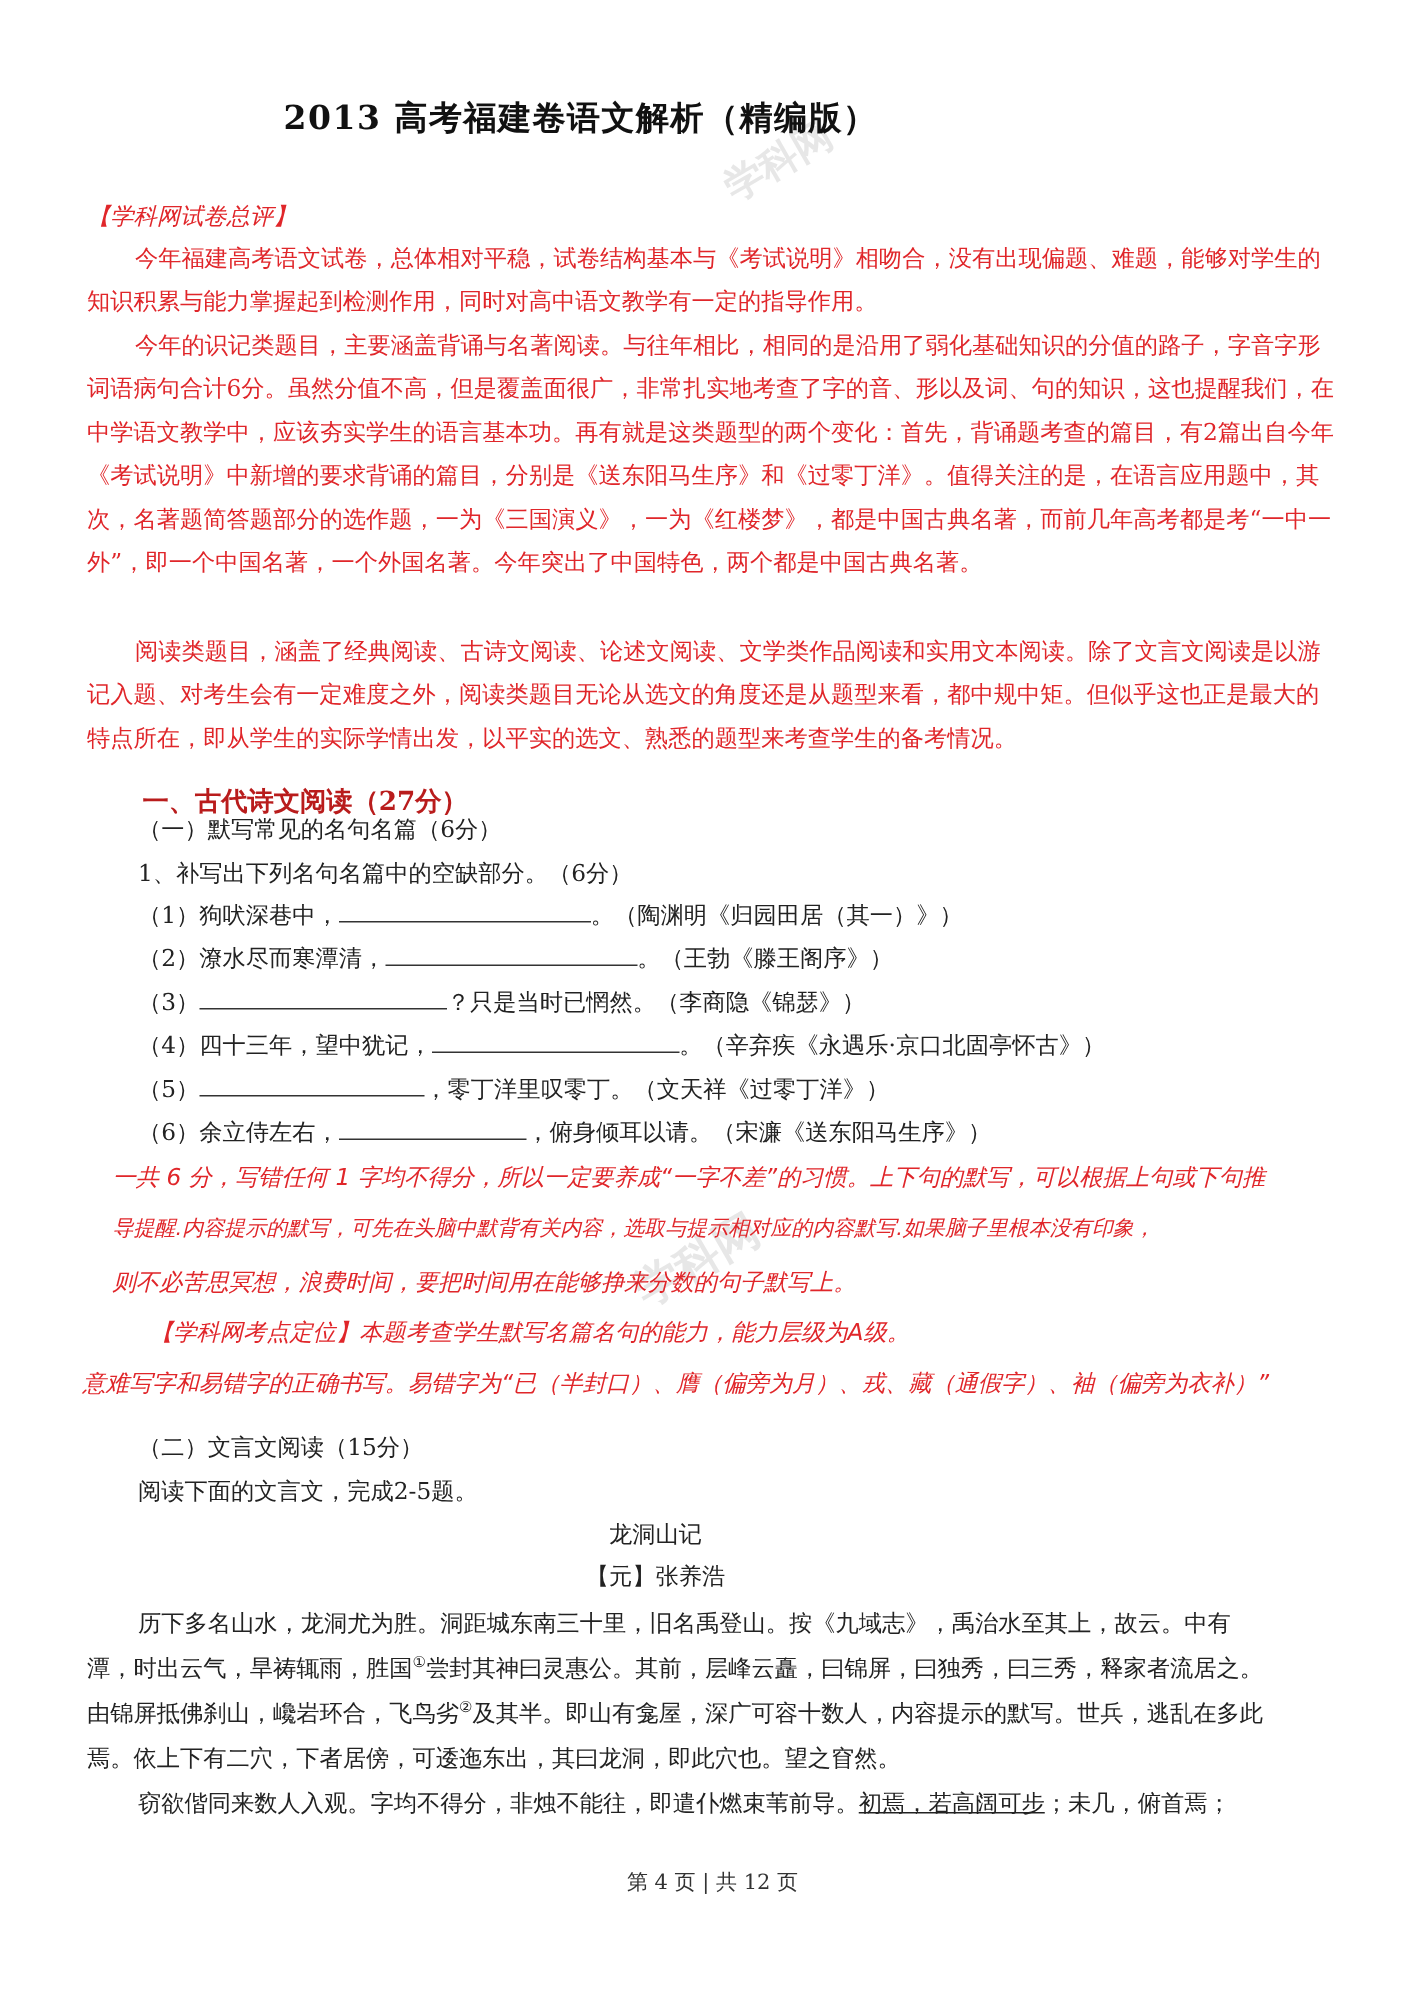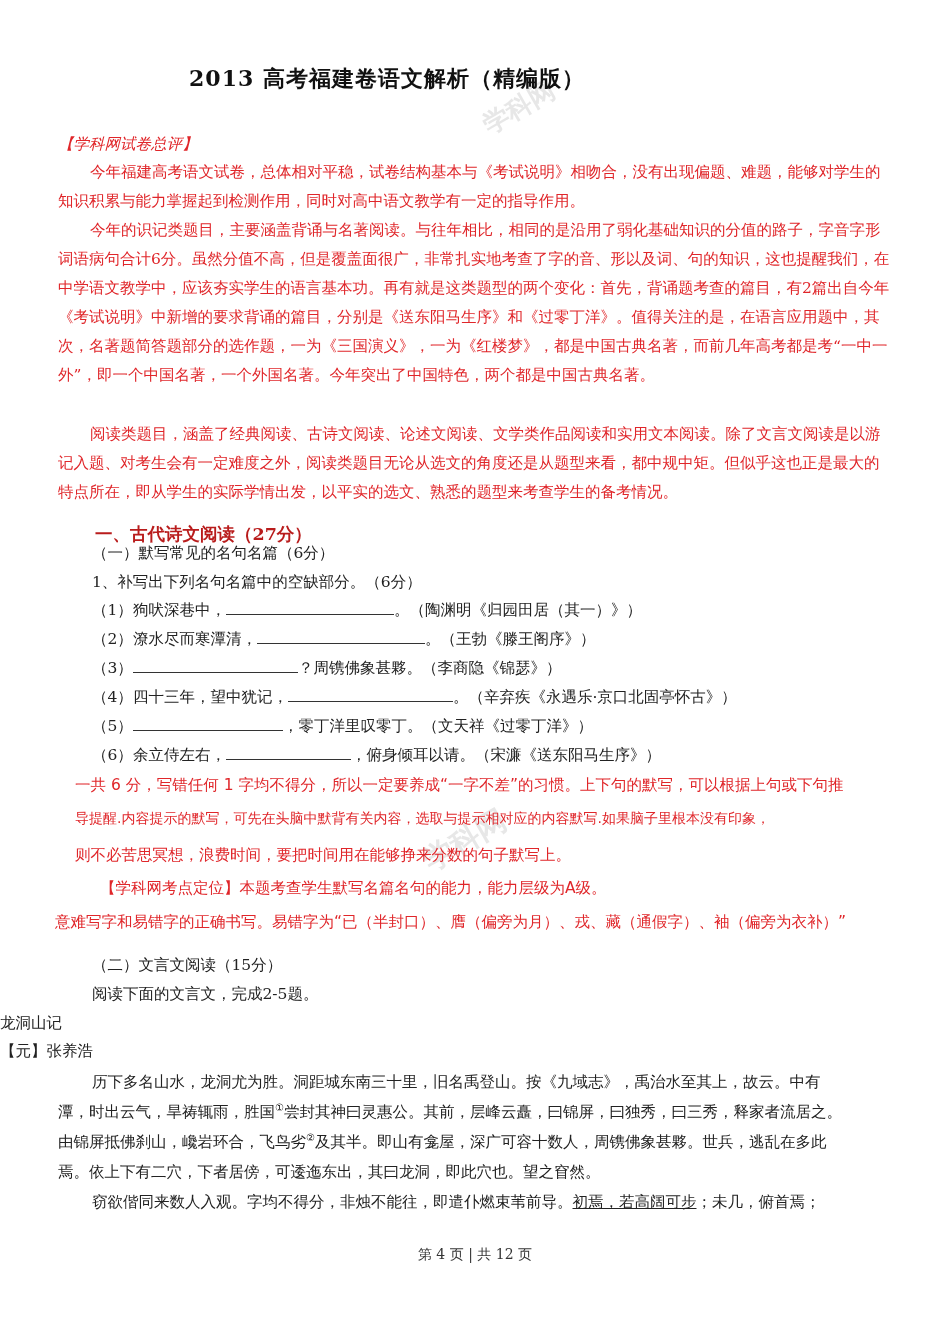--- a/index.html
+++ b/index.html
@@ -6,22 +6,22 @@
   body { width:950px; height:1344px; position:relative; overflow:hidden;
          font-family:"DejaVu Serif","Liberation Serif",serif; color:#222; }
   .title { position:absolute; top:64px; left:0; width:774px; text-align:center;
            font-size:22px; font-weight:bold; letter-spacing:1px; color:#111; }
   .red { color:#e0262a; }
   .para { position:absolute; left:58px; width:835px; font-size:15.5px; line-height:29px; }
   .indent { text-indent:32px; }
   .line { position:absolute; left:58px; font-size:15.5px; white-space:nowrap; }
   .h1 { position:absolute; left:95px; top:522px; font-size:17.5px; font-weight:bold; color:#b91c1c; }
   .blank { display:inline-block; border-bottom:1px solid #333; height:14px; vertical-align:baseline; }
-  .sans { font-family:"DejaVu Sans","Liberation Sans",sans-serif; }
-  .center { position:absolute; left:0; width:874px; font-size:15.5px; }
+  .sans { font-family:"DejaVu Sans","Liberation Sans",sans-serif;font-style:italic; }
+  .center { position:absolute; left:0; width:874px; text-align:center; font-size:15.5px; }
   .underline { text-decoration:underline; }
   .footer { position:absolute; top:1246px; left:0; width:950px; text-align:center; font-size:14px; color:#333; }
   .wm { position:absolute; color:rgba(160,160,160,0.25); font-family:"DejaVu Sans",sans-serif; font-weight:bold; transform:rotate(-30deg); pointer-events:none; }
 </style>
 </head>
 <body>
 
 <div>
 
   <div class="wm" style="top:90px;left:480px;font-size:26px;">学科网</div>
@@ -38,21 +38,21 @@
   <div class="line" style="top:543px;left:92px;">（一）默写常见的名句名篇（6分）</div>
   <div class="line" style="top:572px;left:92px;">1、补写出下列名句名篇中的空缺部分。（6分）</div>
 
   <div class="line" style="top:600px;left:92px;">
     <span>（1）</span><span>狗吠深巷中，</span><span class="blank" style="width:168px;"></span><span>。（陶渊明《归园田居（其一）》）</span>
   </div>
   <div class="line" style="top:629px;left:92px;">
     <span>（2）</span><span>潦水尽而寒潭清，</span><span class="blank" style="width:168px;"></span><span>。（王勃《滕王阁序》）</span>
   </div>
   <div class="line" style="top:658px;left:92px;">
-    <span>（3）</span><span class="blank" style="width:165px;"></span><span>？周镌佛象甚夥。（李商隐《锦瑟》）</span>
+    <span>（3）</span><span class="blank" style="width:165px;"></span><span>？只是当时已惘然。（李商隐《锦瑟》）</span>
   </div>
   <div class="line" style="top:687px;left:92px;">
     <span>（4）</span><span>四十三年，望中犹记，</span><span class="blank" style="width:165px;"></span><span>。（辛弃疾《永遇乐·京口北固亭怀古》）</span>
   </div>
   <div class="line" style="top:716px;left:92px;">
     <span>（5）</span><span class="blank" style="width:150px;"></span><span>，零丁洋里叹零丁。（文天祥《过零丁洋》）</span>
   </div>
   <div class="line" style="top:745px;left:92px;">
     <span>（6）</span><span>余立侍左右，</span><span class="blank" style="width:125px;"></span><span>，俯身倾耳以请。（宋濂《送东阳马生序》）</span>
   </div>
@@ -63,18 +63,18 @@
   <div class="line red sans" style="top:878px;left:100px;font-size:15.5px;">【学科网考点定位】本题考查学生默写名篇名句的能力，能力层级为A级。</div>
   <div class="line red sans" style="top:912px;left:55px;font-size:15.5px;">意难写字和易错字的正确书写。易错字为“已（半封口）、膺（偏旁为月）、戎、藏（通假字）、袖（偏旁为衣补）”</div>
 
   <div class="line" style="top:955px;left:92px;">（二）文言文阅读（15分）</div>
   <div class="line" style="top:984px;left:92px;">阅读下面的文言文，完成2-5题。</div>
   <div class="center" style="top:1013px;">龙洞山记</div>
   <div class="center" style="top:1041px;">【元】张养浩</div>
 
   <div class="line" style="top:1072px;left:92px;">历下多名山水，龙洞尤为胜。洞距城东南三十里，旧名禹登山。按《九域志》，禹治水至其上，故云。中有</div>
   <div class="line" style="top:1102px;left:58px;"><span>潭，时出云气，旱祷辄雨，胜国</span><sup style="font-size:10px;">①</sup><span>尝封其神曰灵惠公。其前，层峰云矗，曰锦屏，曰独秀，曰三秀，释家者流居之。</span></div>
-  <div class="line" style="top:1132px;left:58px;"><span>由锦屏抵佛刹山，巉岩环合，飞鸟劣</span><sup style="font-size:10px;">②</sup><span>及其半。即山有龛屋，深广可容十数人，周镌佛象甚夥。世兵，逃乱在多此</span></div>
+  <div class="line" style="top:1132px;left:58px;"><span>由锦屏抵佛刹山，巉岩环合，飞鸟劣</span><sup style="font-size:10px;">②</sup><span>及其半。即山有龛屋，深广可容十数人，内容提示的默写。世兵，逃乱在多此</span></div>
   <div class="line" style="top:1162px;left:58px;">焉。依上下有二穴，下者居傍，可逶迤东出，其曰龙洞，即此穴也。望之窅然。</div>
   <div class="line" style="top:1192px;left:92px;"><span>窃欲偕同来数人入观。字均不得分，非烛不能往，即遣仆燃束苇前导。</span><span class="underline">初焉，若高阔可步</span><span>；未几，俯首焉；</span></div>
 
   <div class="footer">第 4 页 | 共 12 页</div>
 </div>
 
 </body></html>

